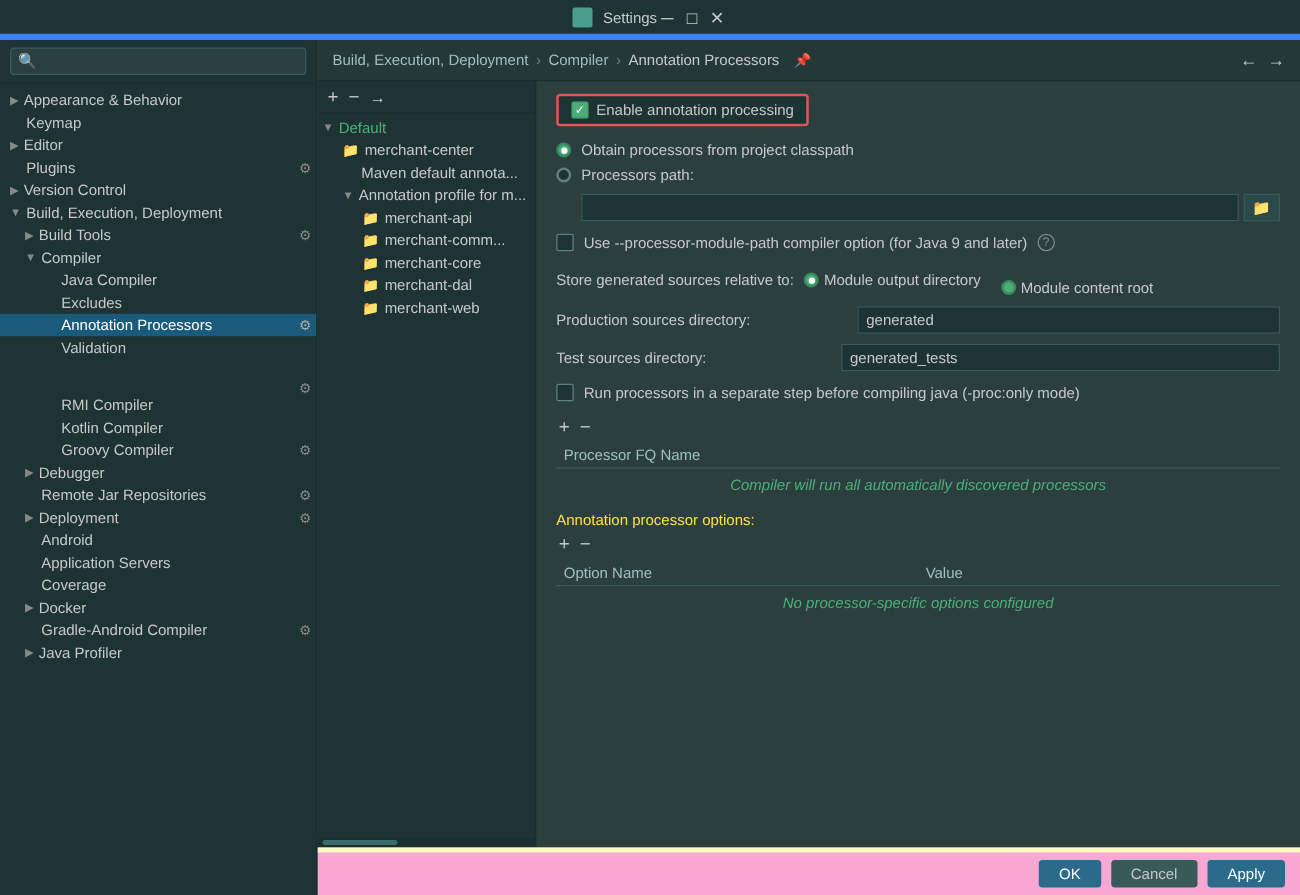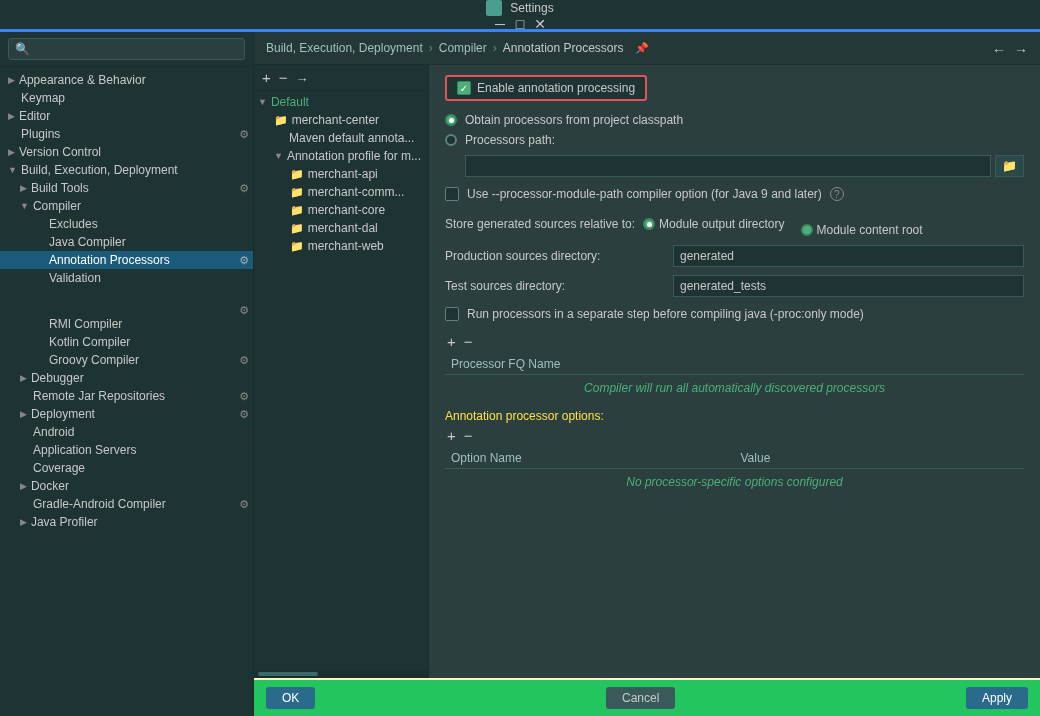--- a/index.html
+++ b/index.html
@@ -13,23 +13,22 @@
       overflow: hidden;
     }
 
     
     .title-bar {
       background: #1e3333;
       height: 32px;
       display: flex;
       align-items: center;
       padding: 0 10px;
-      justify-content: flex-start;
-      border-bottom: 3px solid #3b82f6;
-      flex-direction: column;
+      justify-content: center;
+      border-bottom: 5px solid #3b82f6;
     }
     .title-bar-left {
       display: flex;
       align-items: center;
       gap: 8px;
     }
     .title-bar-icon {
       width: 16px;
       height: 16px;
       background: #4a9e8e;
@@ -191,26 +190,26 @@
         <span style="color:#888; font-size:11px;">⚙</span>
       </div>
 
       <div class="ti" style="padding-left:20px;">
         <span style="margin-right:4px; color:#888; font-size:9px;">▼</span>
         <span>Compiler</span>
       </div>
 
       <div class="ti" style="padding-left:36px;">
         <span style="width:13px; display:inline-block;"></span>
+        <span>Java Compiler</span>
+      </div>
+
+      <div class="ti" style="padding-left:36px;">
+        <span style="width:13px; display:inline-block;"></span>
         <span>Excludes</span>
-      </div>
-
-      <div class="ti" style="padding-left:36px;">
-        <span style="width:13px; display:inline-block;"></span>
-        <span>Java Compiler</span>
       </div>
 
       <div class="ti active" style="padding-left:36px; justify-content:space-between;">
         <div style="display:flex;align-items:center;">
           <span style="width:13px; display:inline-block;"></span>
           <span>Annotation Processors</span>
         </div>
         <span style="color:#aaa; font-size:11px;">⚙</span>
       </div>
 
@@ -420,21 +419,21 @@
             <span>Module output directory</span>
           </div>
 
           <div style="display:flex;align-items:center;gap:4px;margin-left:8px;margin-top:12px;">
             <div style="width:12px;height:12px;border-radius:50%;background:#4caf7a;border:2px solid #3a8a5e;flex-shrink:0;"></div>
             <span>Module content root</span>
           </div>
         </div>
 
         
-        <div style="display:flex;align-items:center;gap:8px;margin-bottom:8px;">
+        <div style="display:flex;align-items:center;gap:21px;margin-bottom:8px;">
           <span style="min-width:220px;">Production sources directory:</span>
           <input type="text" style="flex: 1 1 0%; background: rgb(30, 51, 51); border: 1px solid rgb(58, 90, 90); color: rgb(200, 200, 200); padding: 3px 6px; font-size: 12px; outline: none;" value="generated">
         </div>
 
         
         <div style="display:flex;align-items:center;gap:8px;margin-bottom:10px;">
           <span style="min-width:220px;">Test sources directory:</span>
           <input type="text" style="flex: 1 1 0%; background: rgb(30, 51, 51); border: 1px solid rgb(58, 90, 90); color: rgb(200, 200, 200); padding: 3px 6px; font-size: 12px; outline: none;" value="generated_tests">
         </div>
 
@@ -482,19 +481,19 @@
             </thead>
             <tbody></tbody>
           </table>
 
           <div style="color:#4caf7a;font-size:12px;padding:6px 6px;font-style:italic;text-align:center;">No processor-specific options configured</div>
         </div>
 
       </div>
     </div>
 
-    <div style="height:38px;background:#22c55e;border-top:2px solid #fef9c3;display:flex;align-items:center;justify-content:space-between;padding:0 12px;gap:8px;">
+    <div style="height:38px;background:#f9a8d4;border-top:4px solid #fef9c3;display:flex;align-items:center;justify-content:flex-end;padding:0 12px;gap:8px;">
       <button style="padding:4px 16px;background:#2a6a8a;color:#fff;border:none;border-radius:3px;cursor:pointer;font-size:12px;">OK</button>
       <button style="padding:4px 16px;background:#3a5a5a;color:#c8c8c8;border:none;border-radius:3px;cursor:pointer;font-size:12px;">Cancel</button>
       <button style="padding:4px 16px;background:#2a6a8a;color:#fff;border:none;border-radius:3px;cursor:pointer;font-size:12px;">Apply</button>
     </div>
   </div>
 </div>
 
 </body></html>

